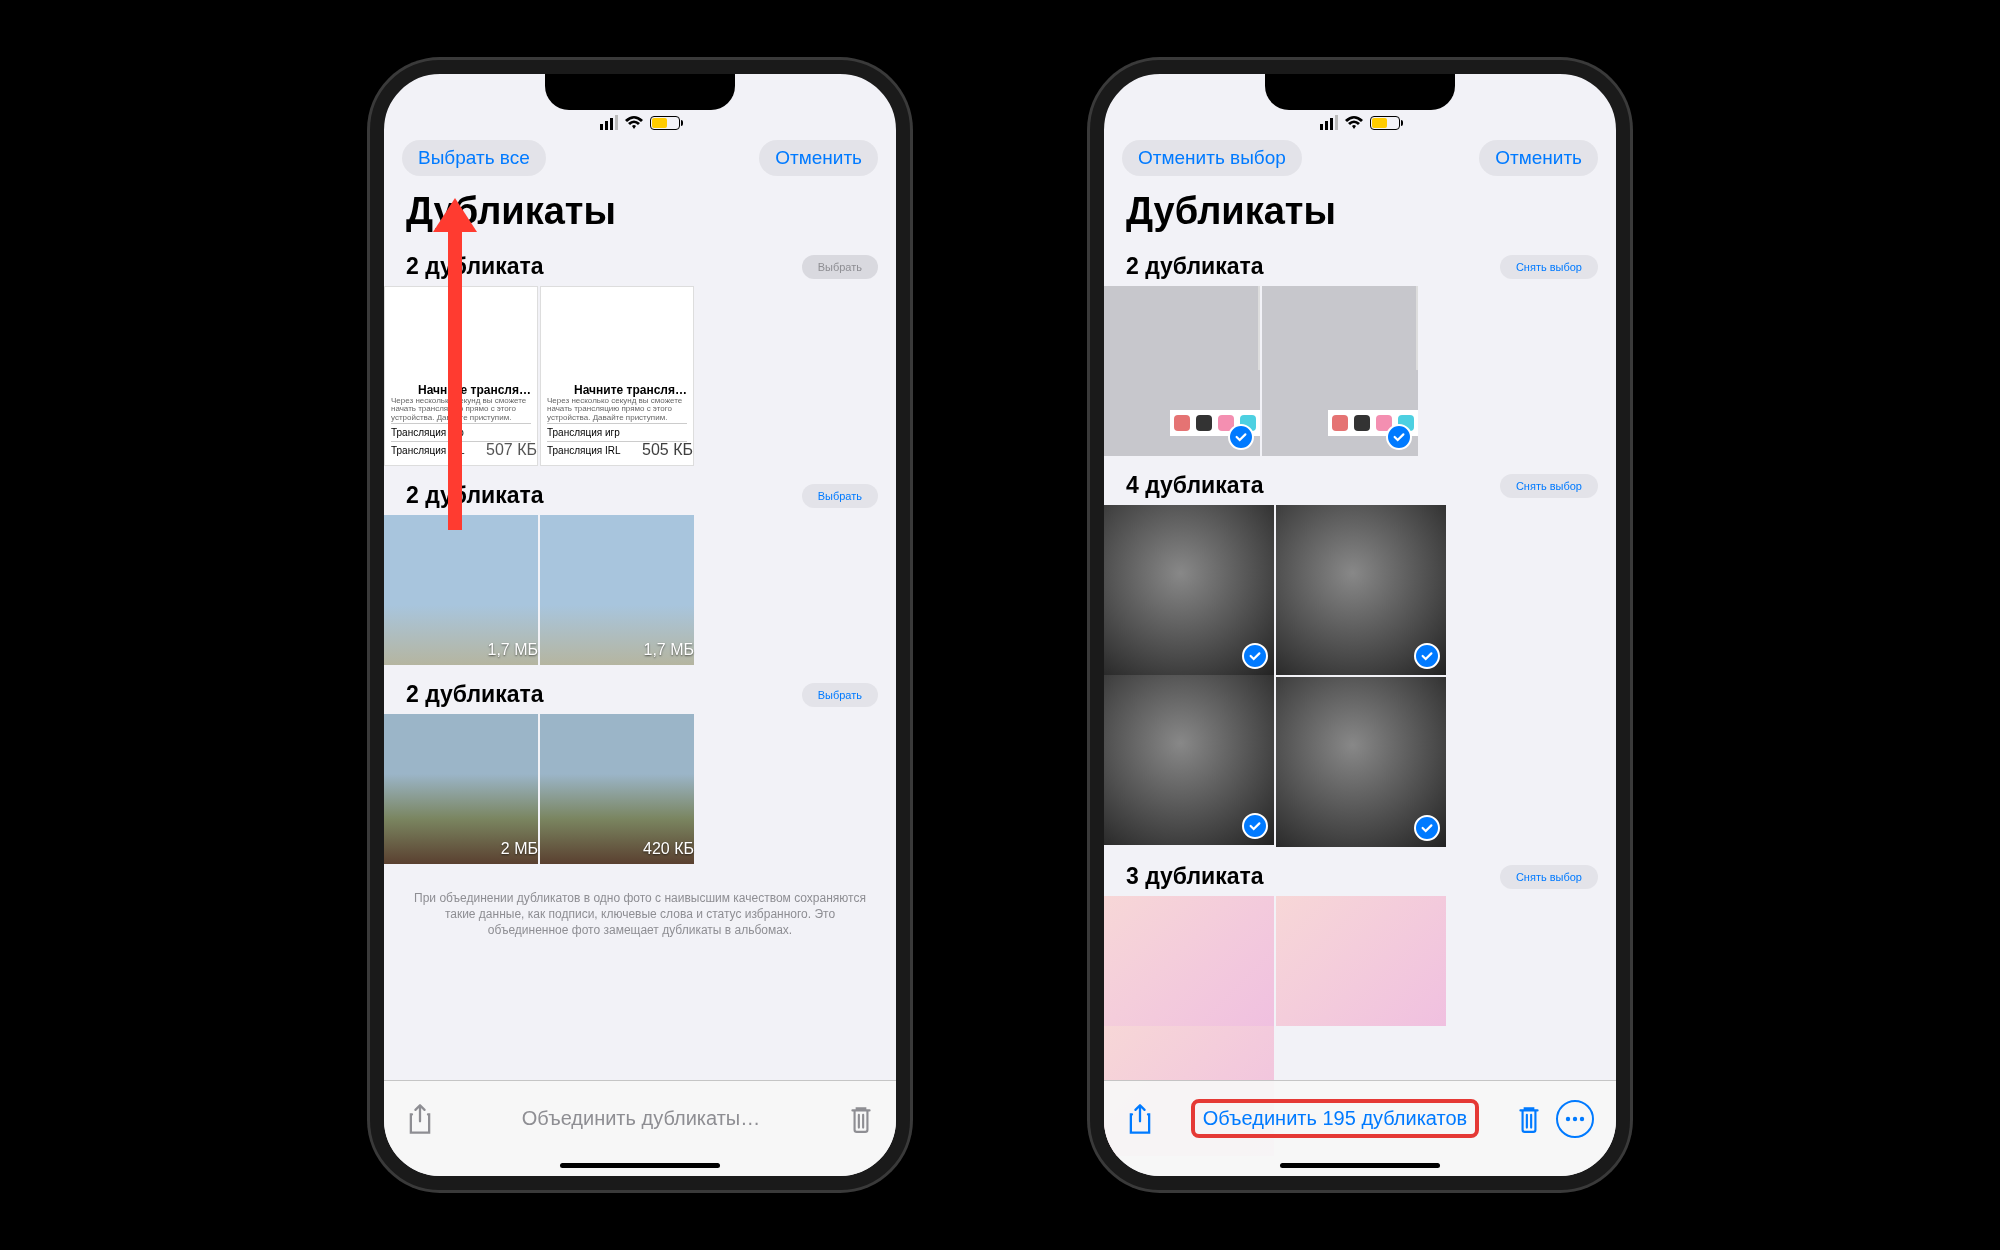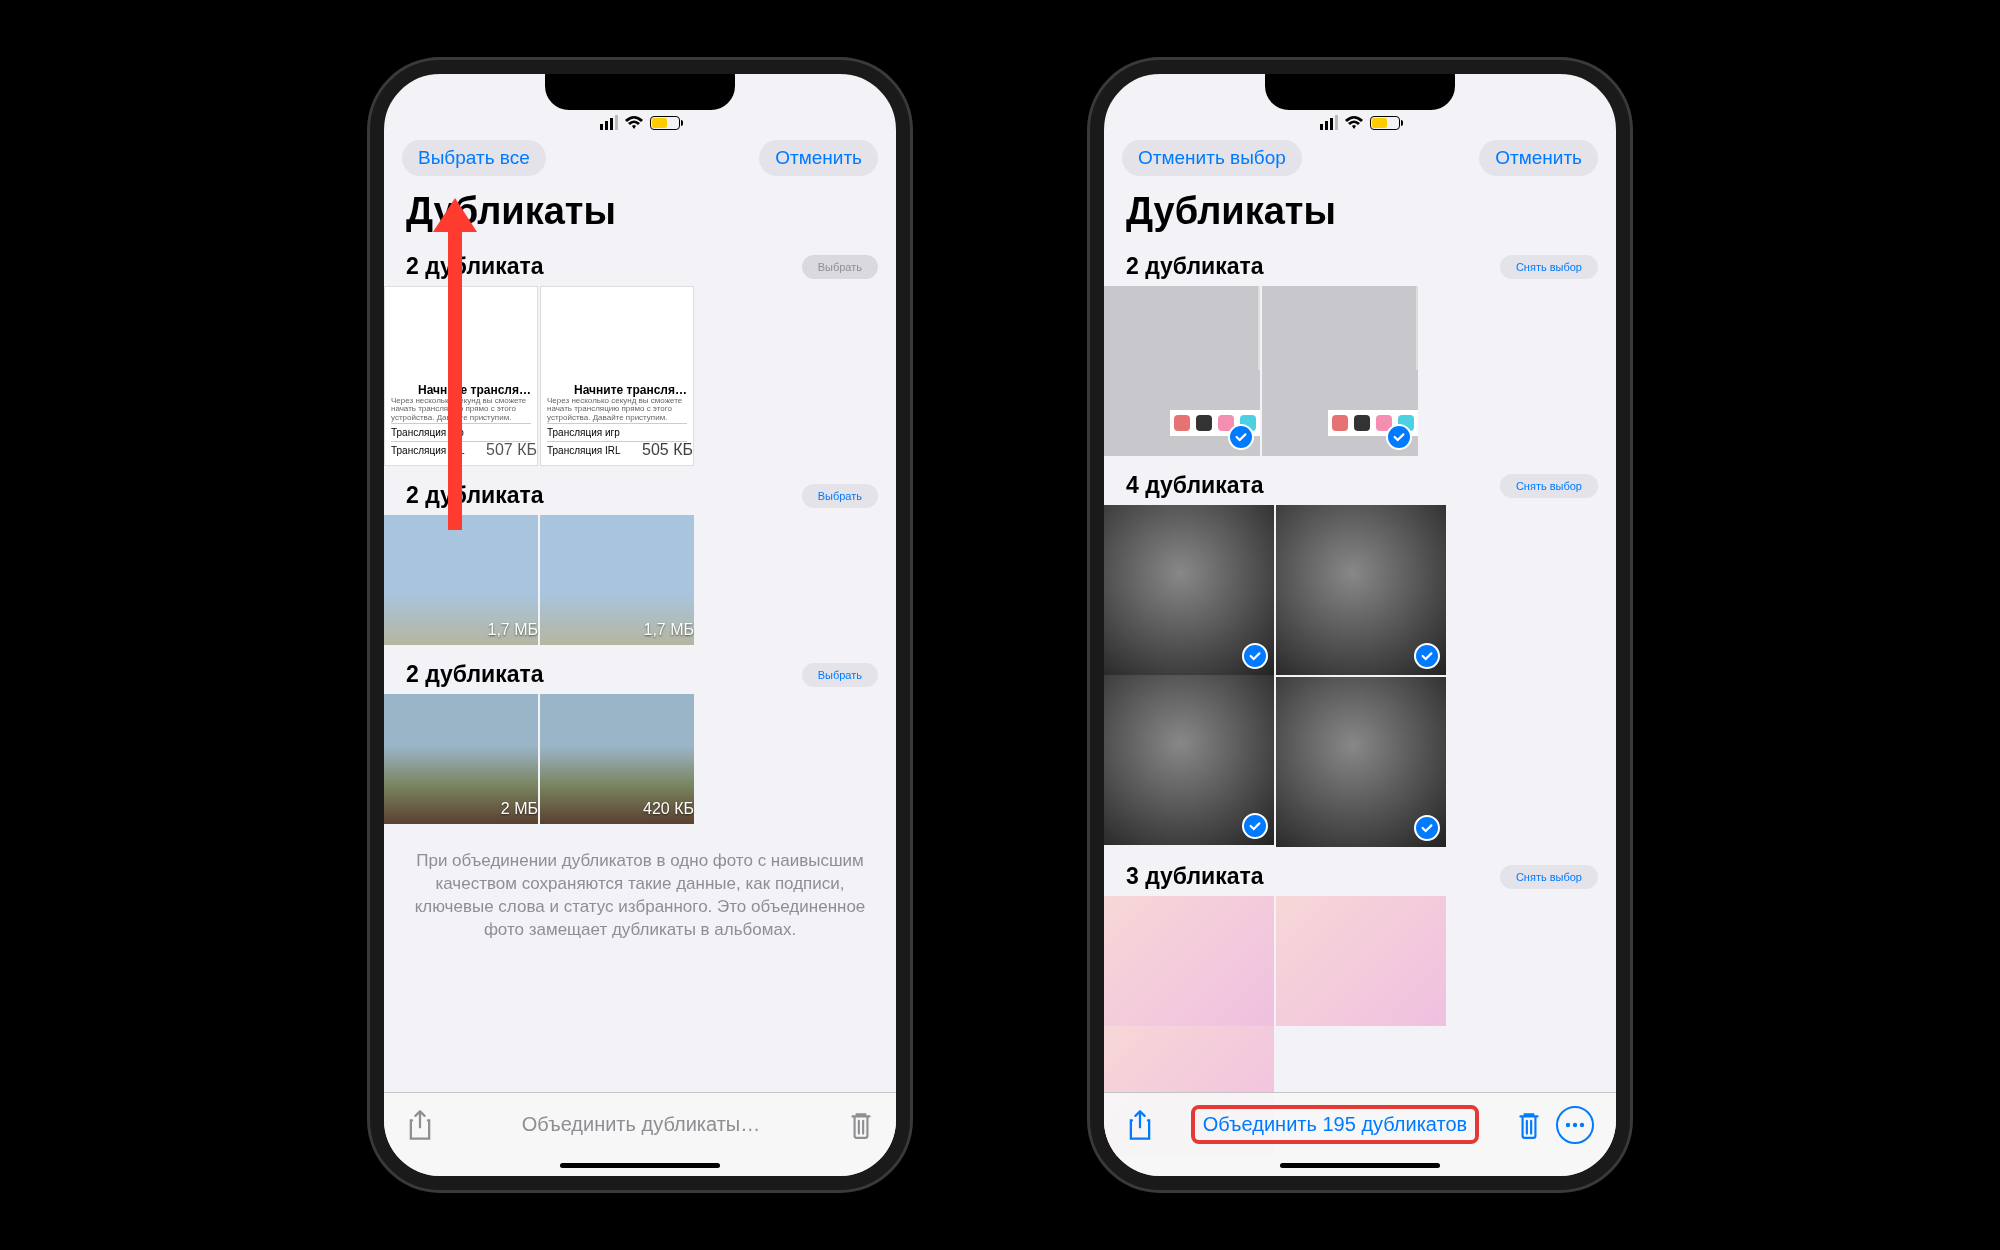--- a/index.html
+++ b/index.html
@@ -87,21 +87,21 @@
   .group-btn {
     background: rgba(120,120,128,0.12);
     color: #007aff;
     font-size: 11px;
     padding: 6px 16px;
     border-radius: 18px;
   }
   .group-btn.muted { color: #8e8e93; background: rgba(120,120,128,0.2);}
   .thumb-row { display: flex; padding: 0 0 6px 0; flex-wrap: wrap;}
   .thumb {
-    width: 154px; height: 130px;
+    width: 154px; height: 150px;
     background: #c7c7cc;
     position: relative;
     margin-right: 2px;
     display: flex; align-items: flex-end; justify-content: flex-end;
     background-size: cover;
     background-position: center;
   }
   .thumb.small { width: 154px; height: 180px; background:#fff; border:1px solid #ddd; flex-direction:column; font-size:10px; padding:6px; }
   .thumb.small .tline { font-weight:700; font-size:12px; }
   .thumb.small .tdesc { font-size:8px; color:#666; line-height:1.1;}
@@ -113,24 +113,24 @@
   }
   .check {
     position: absolute; right: 6px; bottom: 6px;
     width: 26px; height: 26px; border-radius: 50%;
     background: #007aff; border: 2px solid #fff;
     display: flex; align-items: center; justify-content: center;
   }
   .check svg { width: 14px; height: 14px; }
   .footer-info { text-align: center; padding: 20px 24px; }
   .footer-title { font-size: 20px; font-weight: 600; margin-bottom: 6px;}
-  .footer-desc { font-size: 17px; color: #8e8e93; line-height: 1.35; }
+  .footer-desc { font-size: 12px; color: #8e8e93; line-height: 1.35; }
   .toolbar {
     position: absolute; bottom: 0; left: 0; right: 0;
-    height: 84px;
+    height: 96px;
     background: rgba(247,247,247,0.94);
     border-top: 0.5px solid rgba(0,0,0,0.2);
     display: flex; align-items: center; justify-content: space-between;
     padding: 0 22px 20px;
   }
   .toolbar-icon { color: #8e8e93; }
   .toolbar-icon.active { color: #007aff; }
   .toolbar-center { color: #8e8e93; font-size: 20px; }
   .toolbar-center.active { color: #007aff; font-weight: 400; font-size:20px;}
   .red-box { border: 4px solid #e53935; border-radius: 8px; padding: 4px 8px; }

